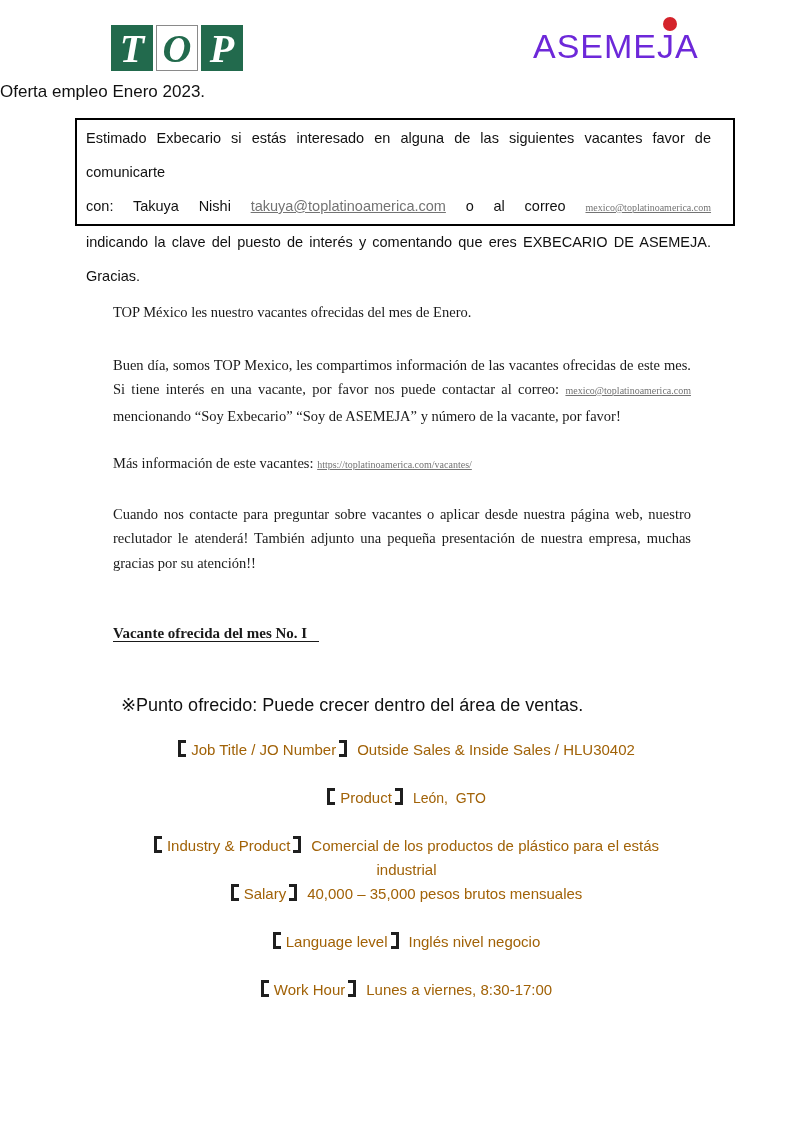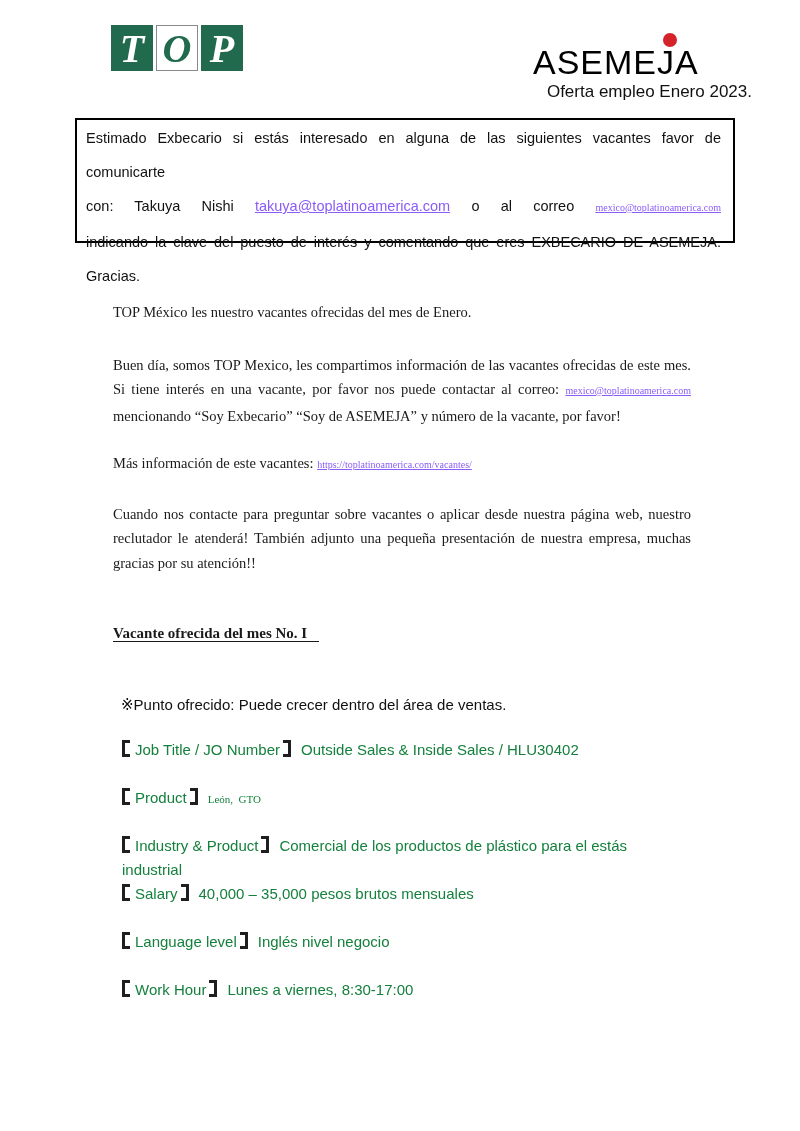--- a/index.html
+++ b/index.html
@@ -22,44 +22,43 @@
     display: flex; align-items: center; justify-content: center;
     overflow: visible;
   }
   .top-sq.mid { background: #ffffff; color: #226a4d; border: 1px solid #8a8a8a; box-sizing: border-box; }
 
   
   .asemeja {
     position: absolute; left: 533px; top: 27px;
     font-family: "Liberation Sans", sans-serif;
     font-size: 34px; letter-spacing: 1px;
-    color: #000000;
-    margin-top: 16px;
+    color: #6d28d9;
   }
   .jwrap { position: relative; display: inline-block; }
   .jdot { position: absolute; width: 14px; height: 14px; border-radius: 50%; background: #d4232b; top: -10px; left: 6px; }
 
   
   .doc-title {
     position: absolute; left: 0; top: 82px; width: 752px;
-    text-align: right;
+    text-align: left;
     font-size: 17px; color: #111111;
   }
 
   
   .intro-box {
     position: absolute; left: 75px; top: 118px;
-    width: 660px; height: 125px;
+    width: 660px; height: 108px;
     border: 2px solid #000000; box-sizing: border-box;
-    padding: 1px 12px 0 9px;
+    padding: 1px 22px 0 9px;
     font-size: 14.5px; color: #111111;
   }
   .box-line { text-align: justify; text-align-last: justify; line-height: 34px; }
 
-  .lnk { color: #8b5cf6; text-decoration: underline; cursor: pointer; }
+  .lnk { color: #737373; text-decoration: underline; cursor: pointer; }
   .lnk-serif { font-family: "Liberation Serif", serif; font-size: 10px; }
 
   
   .content {
     position: absolute; left: 113px; top: 300px; width: 578px;
     font-family: "Liberation Serif", serif;
     font-size: 14.5px; line-height: 24.5px; color: #1a1a1a;
   }
   .content p { margin: 0; }
   .p2 { margin-top: 28px !important; text-align: justify; }
@@ -68,38 +67,38 @@
 
   .vacancy-heading {
     margin: 46px 0 0 0; font-size: 15px; font-weight: bold;
     font-family: "Liberation Serif", serif; line-height: 24.5px;
   }
   .vacancy-heading span { border-bottom: 1.5px solid #1a1a1a; padding-right: 12px; }
 
   .punto {
     margin: 47px 0 0 8px;
     font-family: "Liberation Sans", "DejaVu Sans", sans-serif;
-    font-size: 15px; color: #111111; line-height: 24px;
+    font-size: 18px; color: #111111; line-height: 24px;
   }
 
   .job-list {
     margin: 21px 0 0 9px;
     font-family: "Liberation Sans", "DejaVu Sans", sans-serif;
-    font-size: 15px; color: #15803d;
+    font-size: 15px; color: #a16207; text-align: center;
   }
   .job-row { margin-bottom: 29px; height: 19px; }
   .job-row:last-child { margin-bottom: 14px; }
 
   
   .bkt { display: inline-block; width: 5px; height: 11px; vertical-align: -2px; }
   .bkt-l { border: 3px solid #1f1f1f; border-right: none; margin-right: 5px; }
   .bkt-r { border: 3px solid #1f1f1f; border-left: none; margin-left: 3px; margin-right: 8px; }
 
   .job-value { margin-left: 2px; }
-  .job-value.mono { font-family: Liberation Serif, serif; font-size: 11px; }
+  .job-value.mono { font-family: Liberation Sans, sans-serif; font-size: 14px; }
 </style>
 </head>
 <body>
 
 <div class="page">
 
   <div class="top-logo">
     <div class="top-sq">
         <span>T</span>
       </div>

